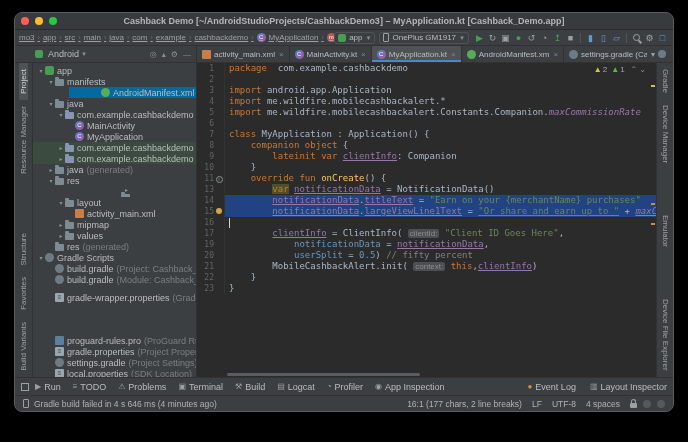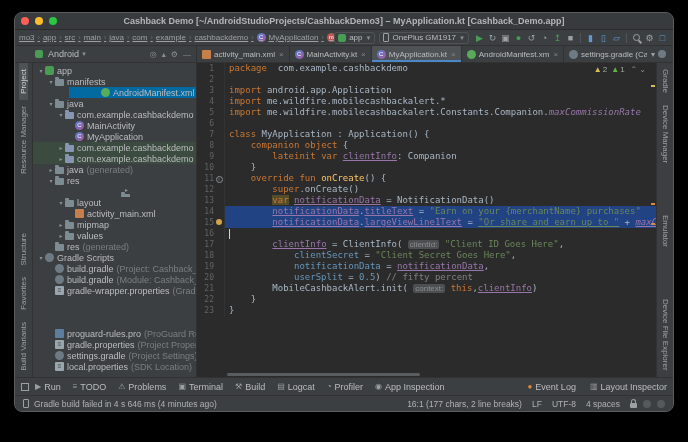--- a/index.html
+++ b/index.html
@@ -384,21 +384,21 @@
           <i class="ic ic-gradle"></i>
           <span>build.gradle</span>
           <span class="extra">(Project: Cashback_De</span>
         </div>
         <div class="trow" style="padding-left: 14px;">
           <span class="chev"></span>
           <i class="ic ic-gradle"></i>
           <span>build.gradle</span>
           <span class="extra">(Module: Cashback_De</span>
         </div>
-        <div class="trow" style="padding-left: 14px;">
+        <div class="trow" style="padding-left: 14px; margin-top: 7px;">
           <span class="chev"></span>
           <i class="ic ic-props">≡</i>
           <span>gradle-wrapper.properties</span>
           <span class="extra">(Gradle V</span>
         </div>
         <div class="trow" style="padding-left: 14px; margin-top: 32px;">
           <span class="chev"></span>
           <i class="ic ic-pro"></i>
           <span>proguard-rules.pro</span>
           <span class="extra">(ProGuard Rules</span>
@@ -505,27 +505,20 @@
           </div>
           <div class="cline">
             <div class="gut">
               <span class="num">11</span>
               <span class="mk"><i class="mk-ovr">↑</i></span>
             </div>
             <div class="code" style="padding-left: 4px;"><span>    </span><span class="c-kw">override fun</span><span> </span><span class="c-fn">onCreate</span><span>() {</span></div>
           </div>
           <div class="cline">
             <div class="gut">
-              <span class="num">12</span>
-              <span class="mk"></span>
-            </div>
-            <div class="code" style="padding-left: 4px;"><span>        </span><span class="c-kw">super</span><span>.onCreate()</span></div>
-          </div>
-          <div class="cline">
-            <div class="gut">
               <span class="num">13</span>
               <span class="mk"></span>
             </div>
             <div class="code" style="padding-left: 4px;"><span>        </span><span class="c-kwhl">var</span><span> </span><span class="c-fld">notificationData</span><span> = NotificationData()</span></div>
           </div>
           <div class="cline sel">
             <div class="gut">
               <span class="num">14</span>
               <span class="mk"></span>
             </div>
@@ -544,27 +537,20 @@
               <span class="mk"></span>
             </div>
             <div class="code" style="padding-left: 4px;"><span class="caret"></span></div>
           </div>
           <div class="cline">
             <div class="gut">
               <span class="num">17</span>
               <span class="mk"></span>
             </div>
             <div class="code" style="padding-left: 4px;"><span>        </span><span class="c-fld">clientInfo</span><span> = ClientInfo( </span><span class="c-hint">clientId:</span><span> </span><span class="c-str">"Client ID Goes Here"</span><span>,</span></div>
-          </div>
-          <div class="cline">
-            <div class="gut">
-              <span class="num">18</span>
-              <span class="mk"></span>
-            </div>
-            <div class="code" style="padding-left: 4px;"><span>            </span><span class="c-prm">clientSecret</span><span> = </span><span class="c-str">"Client Secret Goes Here"</span><span>,</span></div>
           </div>
           <div class="cline">
             <div class="gut">
               <span class="num">19</span>
               <span class="mk"></span>
             </div>
             <div class="code" style="padding-left: 4px;"><span>            </span><span class="c-prm">notificationData</span><span> = </span><span class="c-fld">notificationData</span><span>,</span></div>
           </div>
           <div class="cline">
             <div class="gut">

